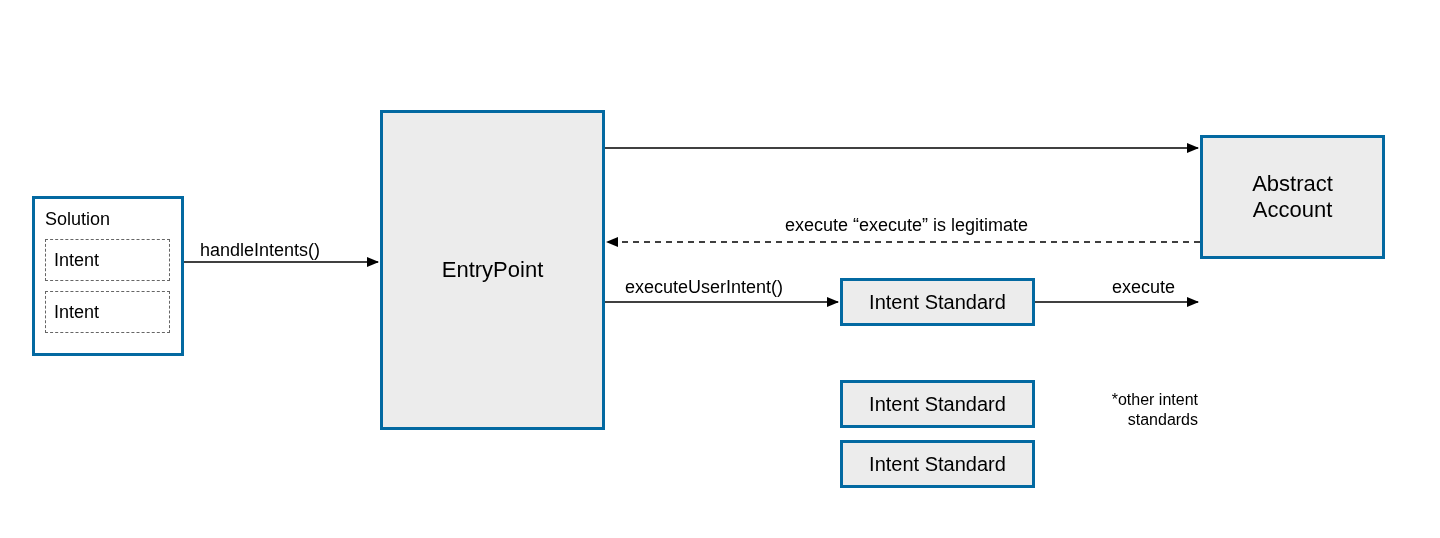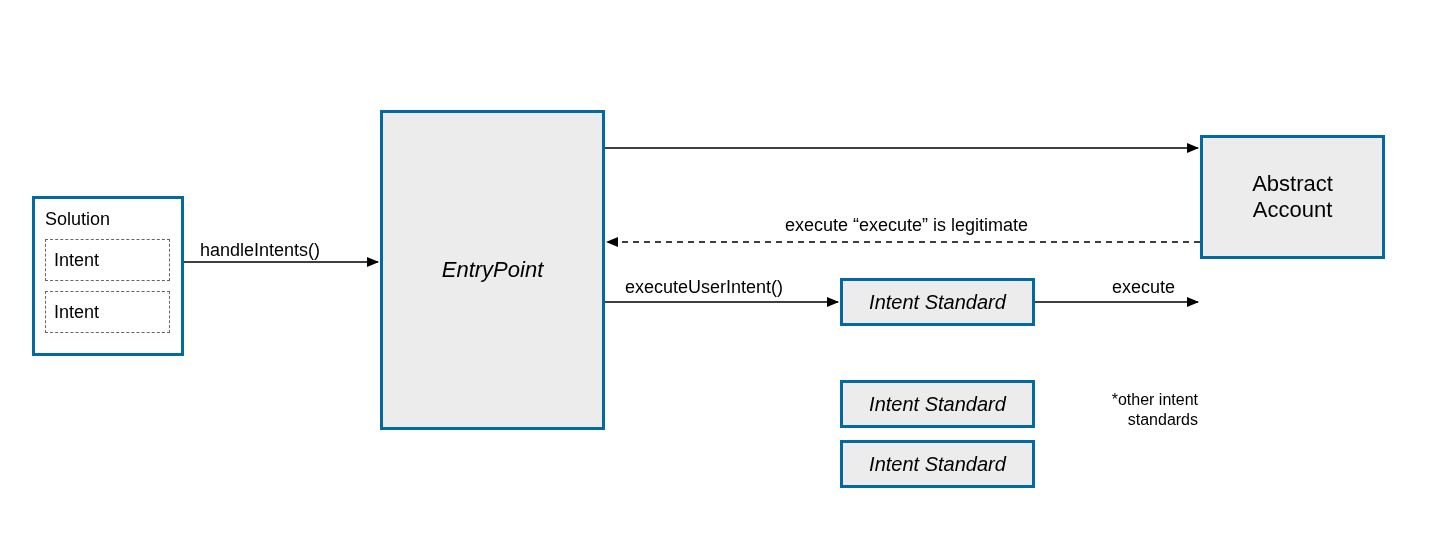--- a/index.html
+++ b/index.html
@@ -35,21 +35,20 @@
   .small-label {
     font-size: 16px;
     line-height: 1.25;
     text-align: right;
   }
   .centered {
     display: flex;
     align-items: center;
     justify-content: center;
     text-align: center;
-    font-style: italic;
   }
   .multi-centered {
     display: flex;
     align-items: center;
     justify-content: center;
     text-align: center;
     flex-direction: column;
     line-height: 1.2;
   }
   svg {

